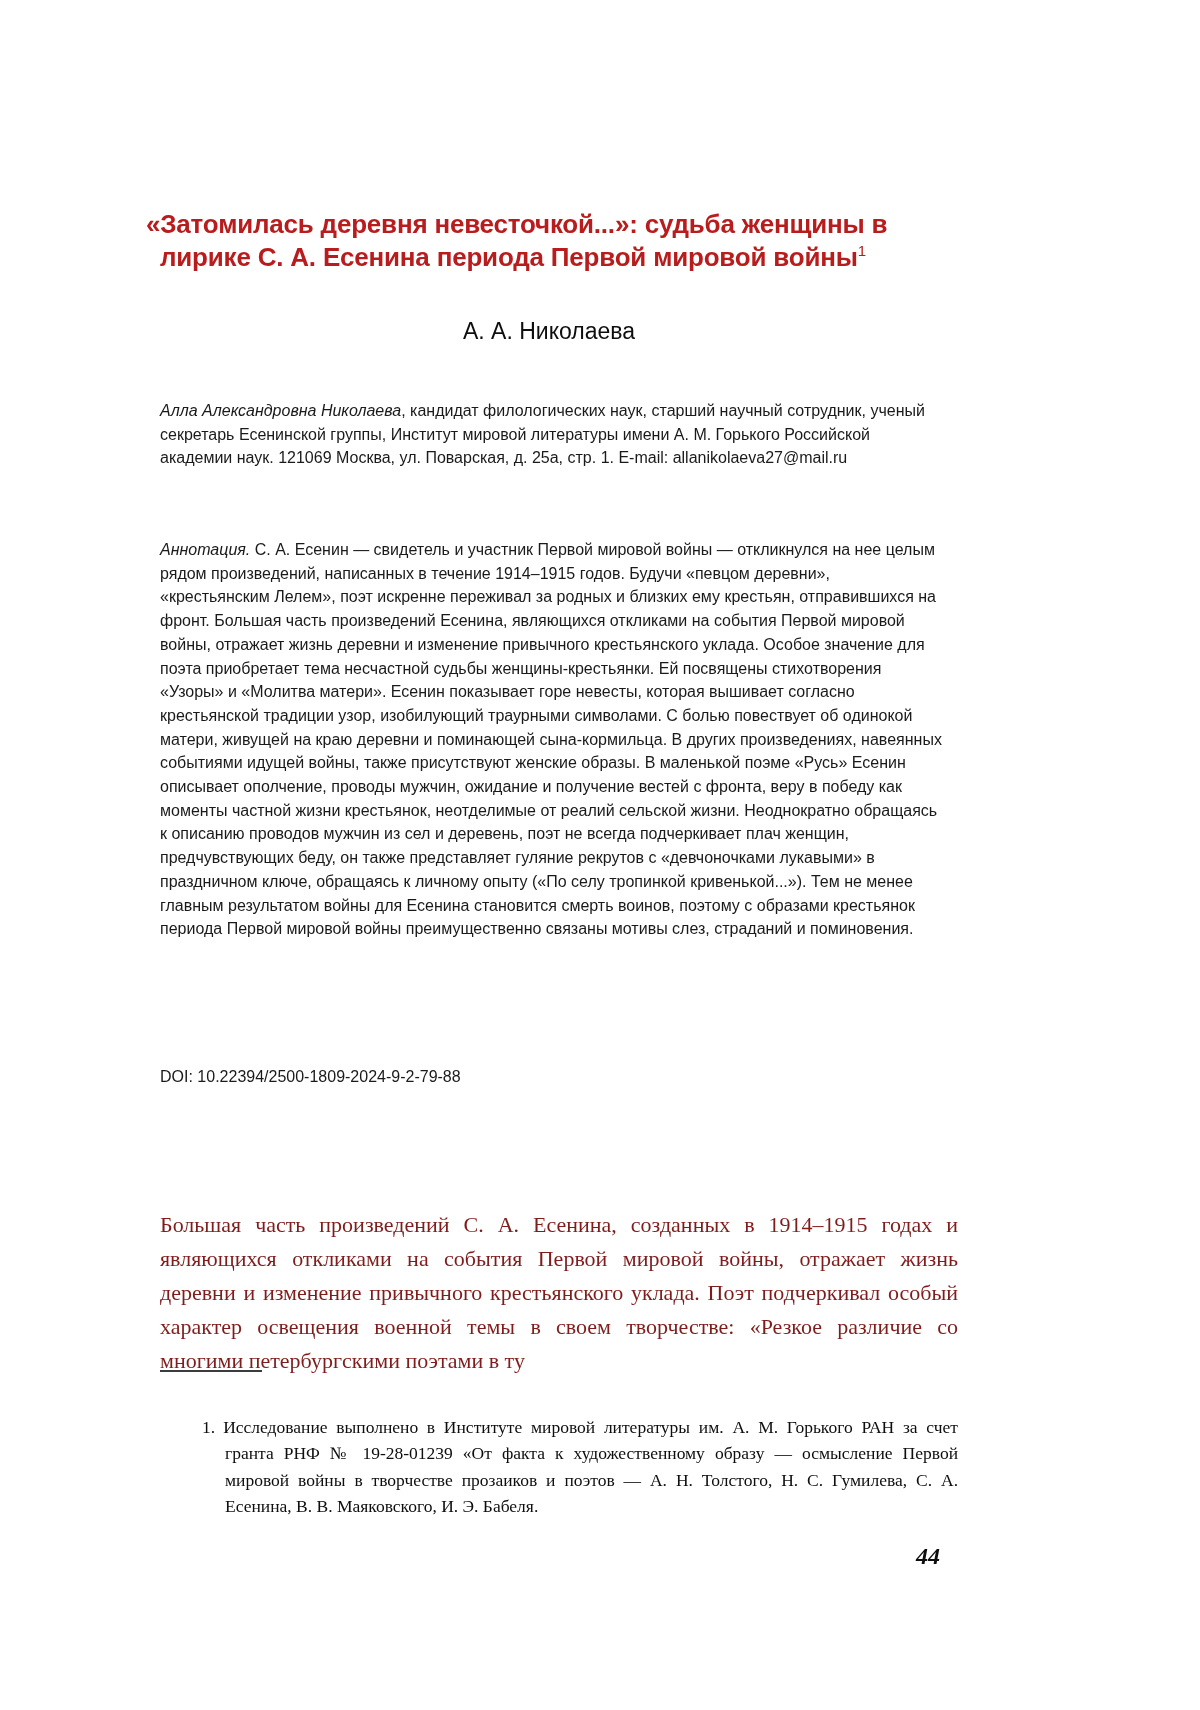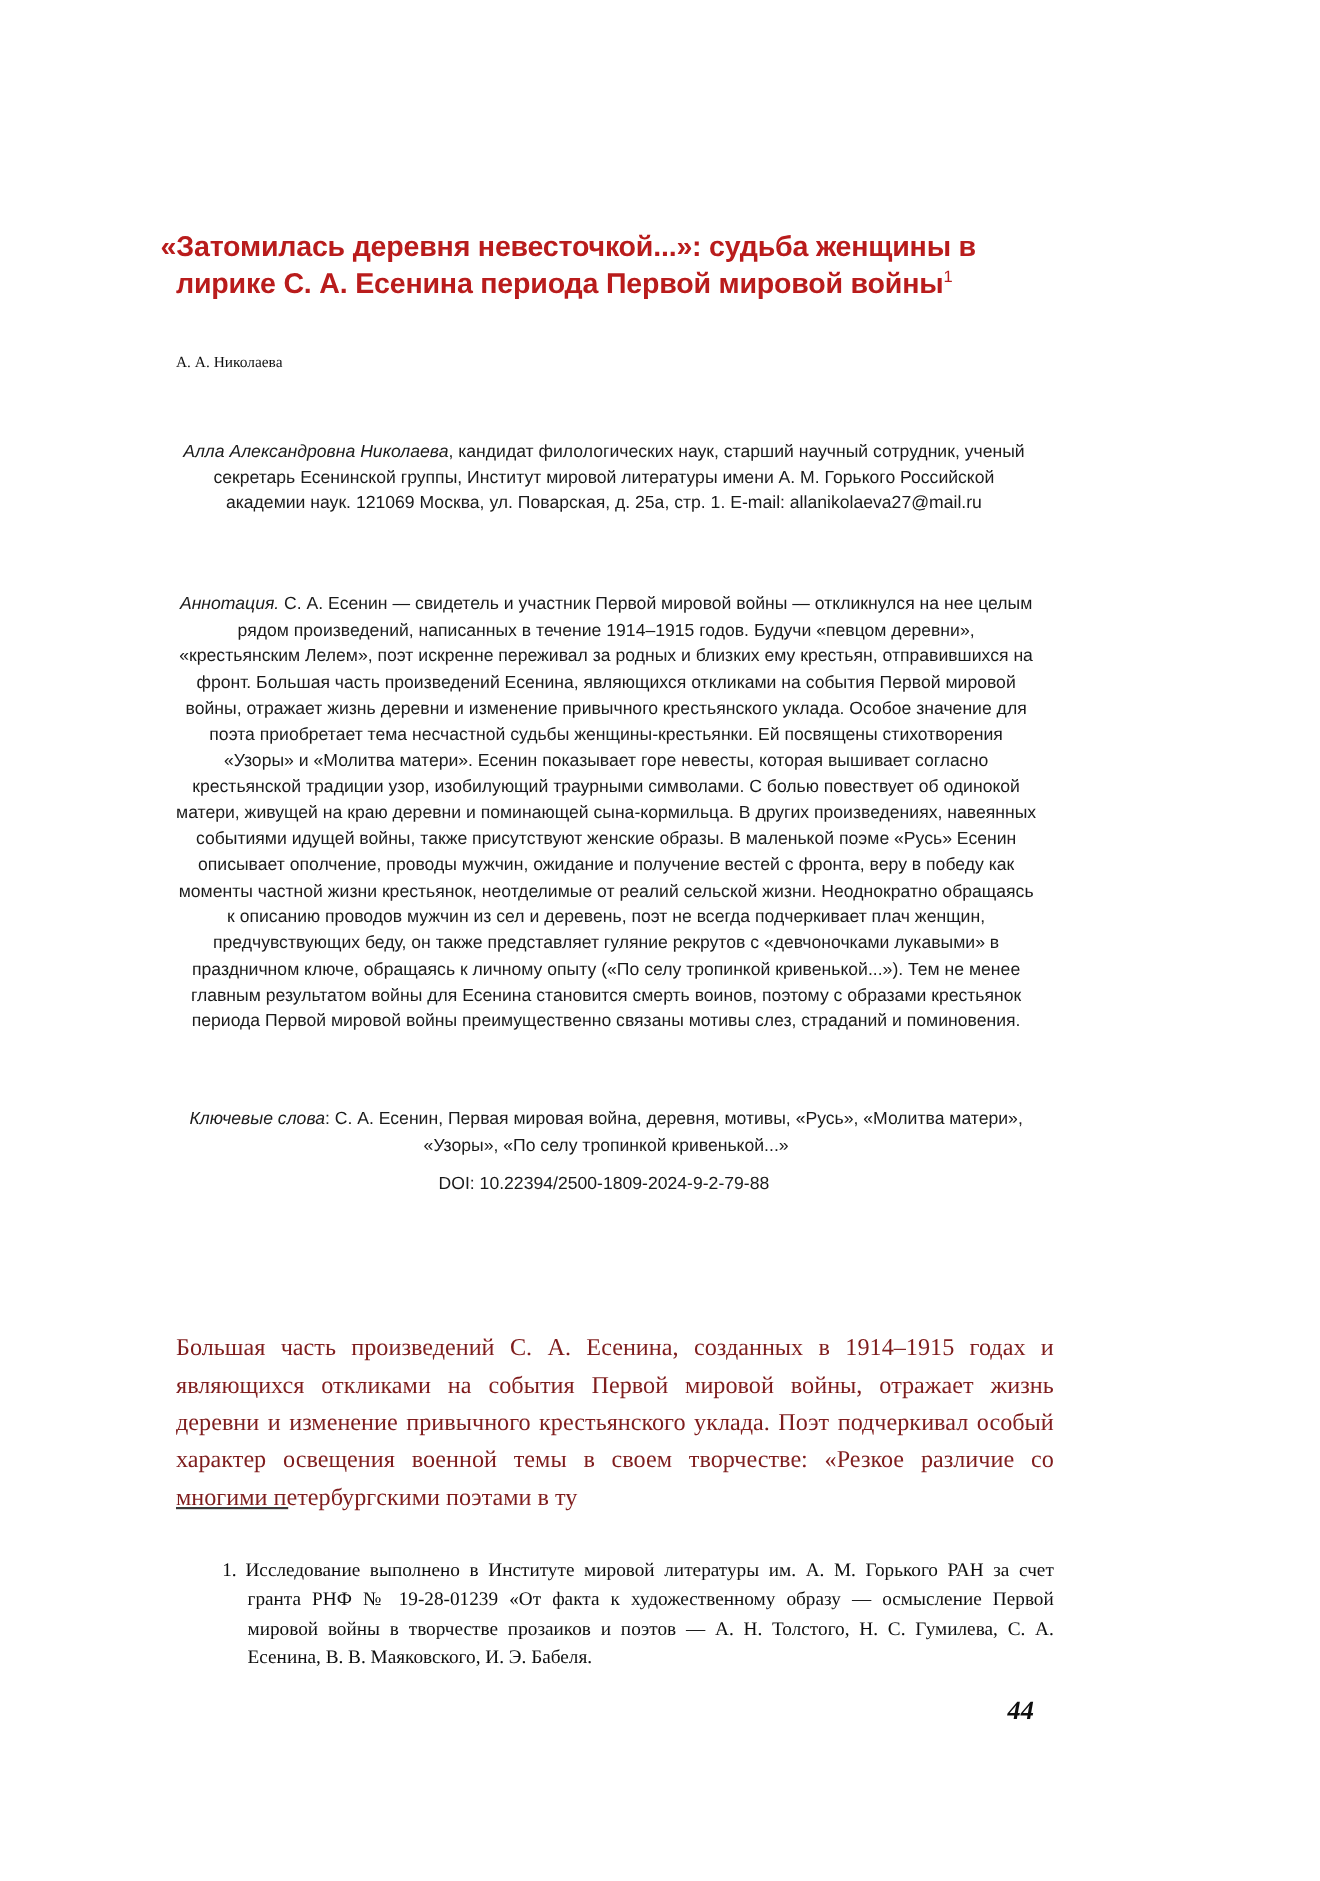--- a/index.html
+++ b/index.html
@@ -32,31 +32,32 @@
     text-indent: -14px;
   }
   .title sup {
     font-weight: 400;
     font-size: 15px;
     line-height: 0;
   }
   .author {
     top: 318px;
     width: 778px;
-    font-family: Liberation Serif, serif;
-    font-size: 14px;
+    font-family: Liberation Sans, sans-serif;
+    font-size: 23px;
     line-height: 26px;
     color: #0e0e0e;
+    text-align: center;
   }
   .frontmatter {
     font-family: "Liberation Sans", "DejaVu Sans", sans-serif;
     font-size: 16px;
     line-height: 23.7px;
     color: #1a1a1a;
-    text-align: center;
+    text-align: left;
   }
   .info     { top: 383px;  width: 778px; }
   .abstract { top: 522px;  width: 782px; }
   .keywords { top: 990px;  width: 782px; }
   .doi      { top: 1049px; width: 778px; }
   .it { font-style: italic; }
   
   .bodytext {
     top: 1186px;
     width: 798px;
@@ -104,21 +105,20 @@
 <div class="page">
 
   <h1 class="sec title"><span>«Затомилась деревня невесточкой...»: судьба женщины в лирике С. А. Есенина периода Первой мировой войны</span><sup>1</sup></h1>
 
   <div class="sec author">А. А. Николаева</div>
 
   <p class="sec frontmatter info"><span class="it">Алла Александровна Николаева</span><span>, кандидат филологических наук, старший научный сотрудник, ученый секретарь Есенинской группы, Институт мировой литературы имени А. М. Горького Российской академии наук. 121069 Москва, ул. Поварская, д. 25а, стр. 1. E-mail: allanikolaeva27@mail.ru</span></p>
 
   <p class="sec frontmatter abstract"><span class="it">Аннотация.</span> <span>С. А. Есенин — свидетель и участник Первой мировой войны — откликнулся на нее целым рядом произведений, написанных в течение 1914–1915 годов. Будучи «певцом деревни», «крестьянским Лелем», поэт искренне переживал за родных и близких ему крестьян, отправившихся на фронт. Большая часть произведений Есенина, являющихся откликами на события Первой мировой войны, отражает жизнь деревни и изменение привычного крестьянского уклада. Особое значение для поэта приобретает тема несчастной судьбы женщины-крестьянки. Ей посвящены стихотворения «Узоры» и «Молитва матери». Есенин показывает горе невесты, которая вышивает согласно крестьянской традиции узор, изобилующий траурными символами. С болью повествует об одинокой матери, живущей на краю деревни и поминающей сына-кормильца. В других произведениях, навеянных событиями идущей войны, также присутствуют женские образы. В маленькой поэме «Русь» Есенин описывает ополчение, проводы мужчин, ожидание и получение вестей с фронта, веру в победу как моменты частной жизни крестьянок, неотделимые от реалий сельской жизни. Неоднократно обращаясь к описанию проводов мужчин из сел и деревень, поэт не всегда подчеркивает плач женщин, предчувствующих беду, он также представляет гуляние рекрутов с «девчоночками лукавыми» в праздничном ключе, обращаясь к личному опыту («По селу тропинкой кривенькой...»). Тем не менее главным результатом войны для Есенина становится смерть воинов, поэтому с образами крестьянок периода Первой мировой войны преимущественно связаны мотивы слез, страданий и поминовения.</span></p>
 
-  <p class="sec frontmatter keywords"><span class="it">Ключевые слова</span><span>: С. А. Есенин, Первая мировая война, деревня, мотивы, «Русь», «Молитва матери», «Узоры», «По селу тропинкой кривенькой...»</span></p>
 
   <p class="sec frontmatter doi">DOI: 10.22394/2500-1809-2024-9-2-79-88</p>
 
   <p class="sec bodytext">Большая часть произведений С. А. Есенина, созданных в 1914–1915 годах и являющихся откликами на события Первой мировой войны, отражает жизнь деревни и изменение привычного крестьянского уклада. Поэт подчеркивал особый характер освещения военной темы в своем творчестве: «Резкое различие со многими петербургскими поэтами в ту</p>
 
   <div class="sec fnrule"></div>
 
   <p class="sec footnote"><span class="marker">1.</span><span>Исследование выполнено в Институте мировой литературы им. А. М. Горького РАН за счет гранта РНФ № 19-28-01239 «От факта к художественному образу — осмысление Первой мировой войны в творчестве прозаиков и поэтов — А. Н. Толстого, Н. С. Гумилева, С. А. Есенина, В. В. Маяковского, И. Э. Бабеля.</span></p>
 
   <div class="pageno">44</div>

